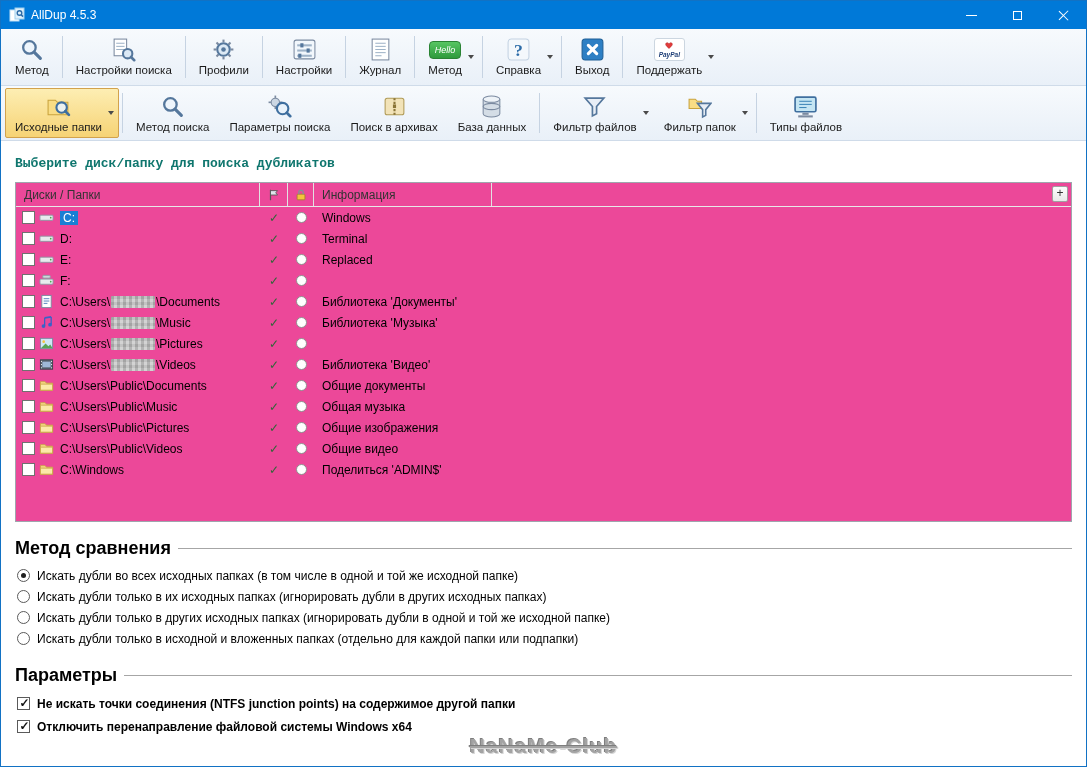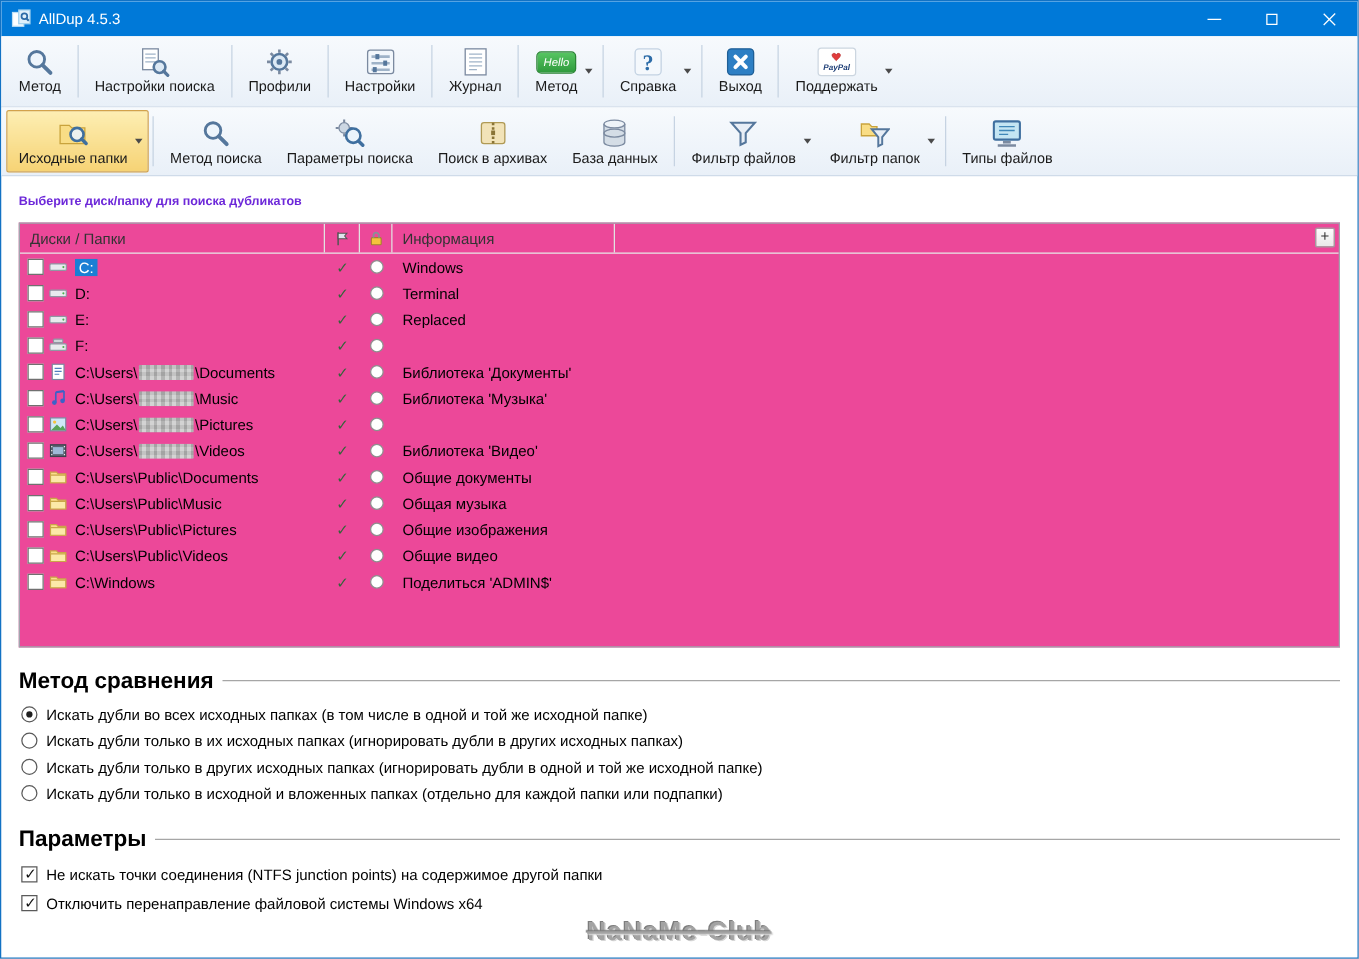--- a/index.html
+++ b/index.html
@@ -34,21 +34,21 @@
   .tlabel { font-size: 11.5px; color: #1a1a1a; margin-top: 1px; }
   .drop { position: absolute; right: 4px; top: 50%; transform: translateY(-50%); width: 0; height: 0;
     border-left: 3.5px solid transparent; border-right: 3.5px solid transparent; border-top: 4px solid #4a4a4a; }
   .tsep { width: 1px; background: #c6d3e2; margin: 5px 3px; }
   .hello-badge { display: inline-block; background: linear-gradient(#57c562, #2f9a3c); color: #fff; font-size: 9px; font-style: italic; padding: 3px 5px; border-radius: 4px; border: 1px solid #2a8334; }
   .paypal-wrap { background: #fff; border: 1px solid #ccd6e0; border-radius: 3px; padding: 1px 4px 0; display: flex; flex-direction: column; align-items: center; line-height: 1; }
   .paypal-wrap svg { width: 14px; height: 12px; }
   .paypal-text { font-size: 6.5px; font-weight: bold; font-style: italic; color: #1f3f77; padding-bottom: 1px; }
   
   .content { padding: 0 14px; position: relative; }
-  .page-heading { font-size: 10px; font-weight: bold; margin: 15px 0 11px; color: #6d28d9; }
+  .page-heading { font-size: 13px; font-weight: bold; margin: 15px 0 11px; color: #0f766e; font-family: Liberation Mono, monospace; }
   .folder-table { border: 1px solid #9fa5ad; height: 340px; position: relative; background: #ec4899; overflow: hidden; }
   .tbl-header { display: grid; grid-template-columns: 244px 28px 26px 178px 1fr; height: 24px; align-items: stretch; color: #333; font-size: 12px; border-bottom: 1px solid #e8e8e8; }
   .th { display: flex; align-items: center; border-right: 1px solid #e2e2e2; height: 100%; }
   .th-path { padding-left: 8px; }
   .th-flag, .th-lock { justify-content: center; }
   .th svg { width: 14px; height: 14px; }
   .th-info { padding-left: 8px; }
   .th-rest { border-right: none; }
   .plus-btn { position: absolute; top: 3px; right: 3px; width: 16px; height: 16px; border: 1px solid #a0a0a0; background: linear-gradient(#fdfdfd, #e9e9e9); font-size: 12px; line-height: 13px; text-align: center; color: #333; border-radius: 2px; }
   .row { display: grid; grid-template-columns: 22px 22px 200px 28px 26px 1fr; height: 21px; align-items: center; font-size: 12px; color: #000; }
@@ -66,21 +66,21 @@
   .censor { display: inline-block; vertical-align: -2px; width: 44px; height: 12px; margin: 0 1px; border-radius: 1px;
     background:
       repeating-linear-gradient(90deg, rgba(110,110,110,.35) 0 3px, rgba(200,200,200,.35) 3px 6px),
       repeating-linear-gradient(0deg, #d9d9d9 0 3px, #c0c0c0 3px 6px);
     filter: blur(0.6px); }
   
   .section-head { display: flex; align-items: center; margin-top: 16px; margin-bottom: 6px; }
   .section-title { font-size: 18px; font-weight: bold; white-space: nowrap; }
   .section-line { flex: 1; height: 1px; background: #a6a6a6; margin-left: 7px; }
   .opt { display: flex; align-items: center; gap: 7px; height: 21px; font-size: 12px; padding-left: 2px; }
-  .popt { height: 23px; }
+  .popt { height: 23px; font-weight: bold; }
   .radio { width: 13px; height: 13px; border: 1px solid #5a5a5a; border-radius: 50%; background: #fff; position: relative; flex: 0 0 auto; }
   .radio.checked::after { content: ''; position: absolute; inset: 3px; border-radius: 50%; background: #1f1f1f; }
   .pcheck { width: 13px; height: 13px; border: 1px solid #5a5a5a; background: #fff; position: relative; flex: 0 0 auto; }
   .pcheck.checked::after { content: "✓"; position: absolute; left: 0; top: -2px; width: 13px; text-align: center; font-size: 12px; color: #111; }
   
   .watermark { position: absolute; left: 0; right: 0; bottom: 8px; text-align: center; font-size: 21px; font-weight: bold; letter-spacing: 1px; color: #a3a3a3; text-decoration: line-through; text-shadow: 1px 1px 0 #d6d6d6, -1px -1px 0 #7d7d7d; pointer-events: none; }
 </style>
 </head>
 <body>
 

